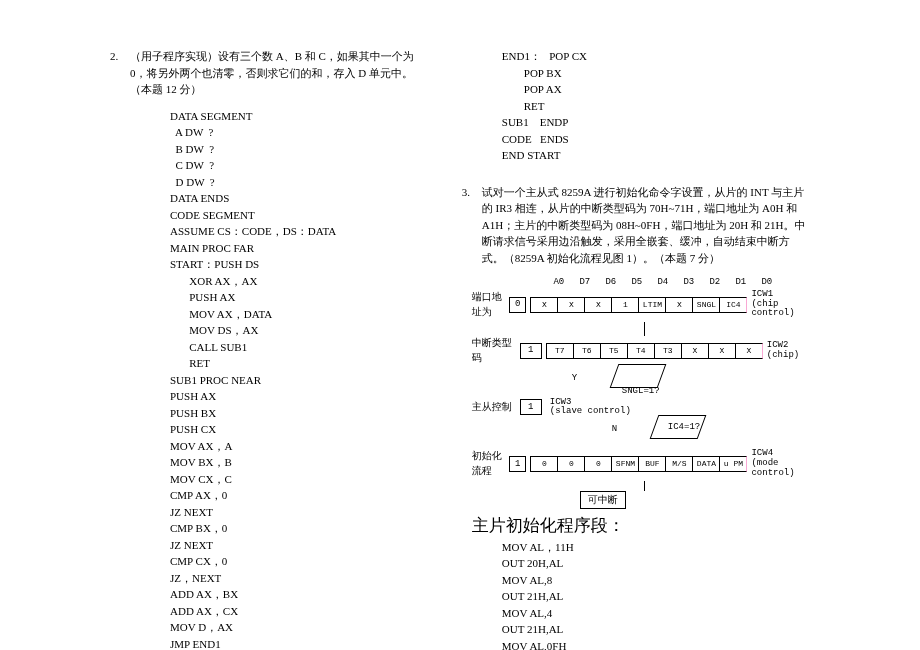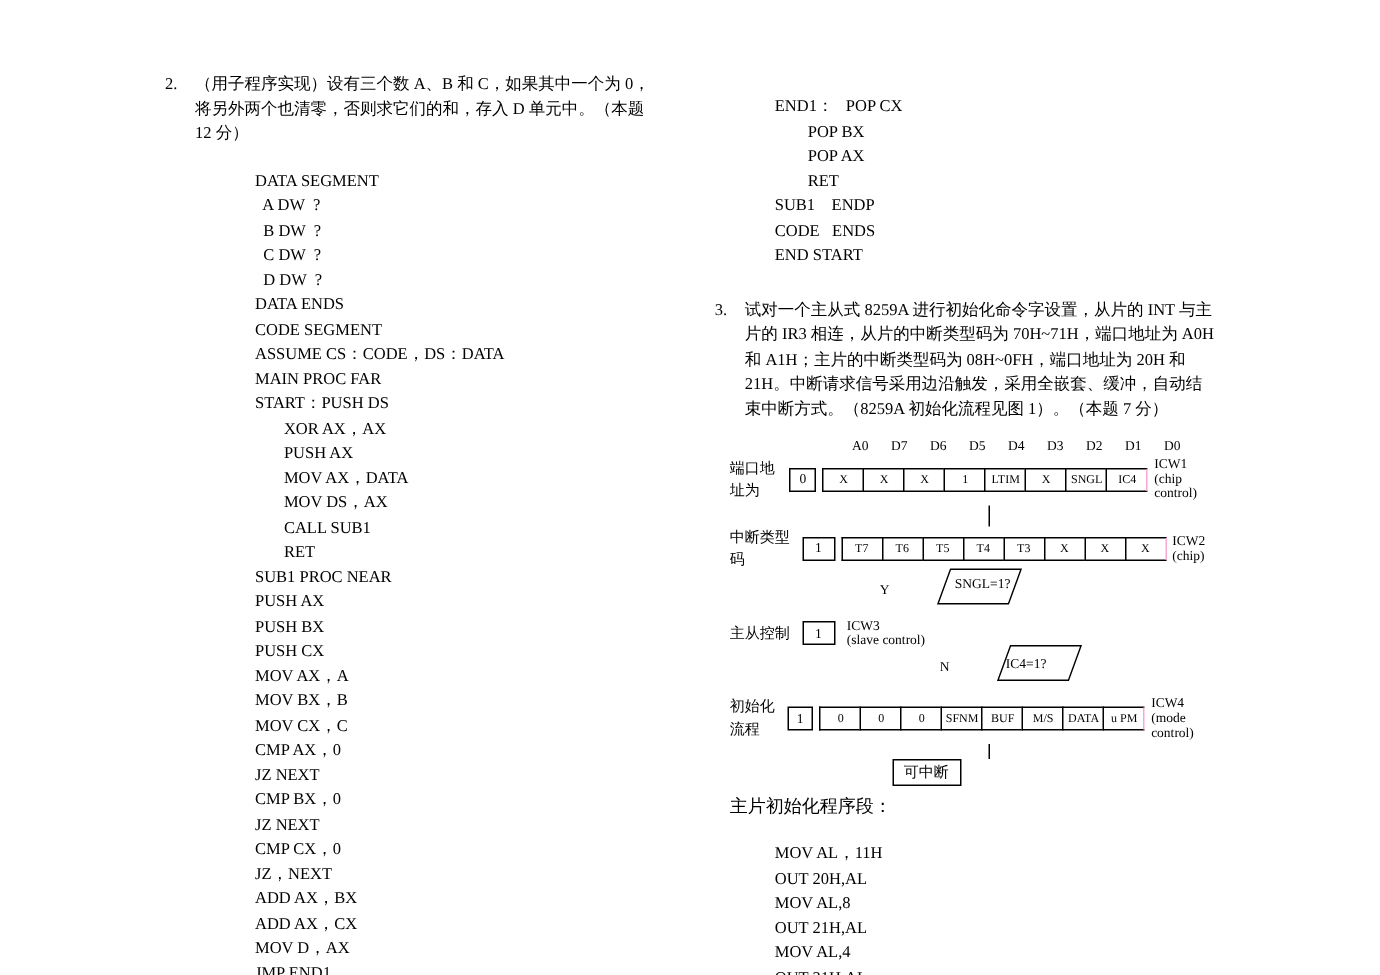--- a/index.html
+++ b/index.html
@@ -26,27 +26,27 @@
     .q-num {
       width: 20px;
       flex-shrink: 0;
     }
     .q-text {
     }
     .code {
       font-family: "SimSun", serif;
       white-space: pre;
       margin-left: 60px;
-      margin-top: 15px;
     }
     .code.r {
       margin-left: 40px;
     }
     .diagram {
       margin-left: 10px;
+      font-family: Liberation Mono, monospace;
     }
     .row {
       display: flex;
       align-items: center;
       margin-bottom: 2px;
       font-size: 10px;
     }
     .row-label {
       width: 48px;
     }
@@ -104,21 +104,21 @@
       font-size: 10px;
     }
     .fig-cap {
       text-align: center;
       margin: 4px 0 6px 40px;
       font-size: 11px;
     }
     .segtitle {
       margin-left: 10px;
       margin-top: 4px;
-      font-size: 12px;
+      font-size: 17px;
     }
   </style>
 </head>
 <body>
 
 <div class="page">
   <div class="col">
     <div class="q-head">
       <div class="q-num">2.</div>
       <div class="q-text">（用子程序实现）设有三个数 A、B 和 C，如果其中一个为 0，将另外两个也清零，否则求它们的和，存入 D 单元中。（本题 12 分）</div>
@@ -218,33 +218,33 @@
           <div class="bitcell">X</div>
           <div class="bitcell">X</div>
           <div class="bitcell">X</div>
         </div>
         <div class="icw-lbl"><span>ICW2</span><br><span>(chip)</span></div>
       </div>
 
       <div style="position:relative;height:30px">
         <div style="position:absolute;left:100px;top:4px;font-size:9px">Y</div>
         <div style="position:absolute;left:142px;top:-4px;width:46px;height:22px;border:1px solid #000;transform:skewX(-20deg)"></div>
-        <div style="position:absolute;left:150px;top:0;font-size:9px">SNGL=1?</div>
+        <div style="position:absolute;left:150px;top:17px;font-size:9px">SNGL=1?</div>
       </div>
 
       <div class="row">
         <div class="row-label">主从控制</div>
         <div class="addrcell">1</div>
         <div class="icw-lbl"><span>ICW3</span><br><span>(slave control)</span></div>
       </div>
 
       <div style="position:relative;height:30px">
         <div style="position:absolute;left:140px;top:4px;font-size:9px">N</div>
         <div style="position:absolute;left:182px;top:-4px;width:46px;height:22px;border:1px solid #000;transform:skewX(-20deg)"></div>
-        <div style="position:absolute;left:184px;top:2px;font-size:9px">IC4=1?</div>
+        <div style="position:absolute;left:196px;top:2px;font-size:9px">IC4=1?</div>
       </div>
 
       <div class="row">
         <div class="row-label">初始化流程</div>
         <div class="addrcell">1</div>
         <div class="bitrow">
           <div class="bitcell">0</div>
           <div class="bitcell">0</div>
           <div class="bitcell">0</div>
           <div class="bitcell">SFNM</div>

